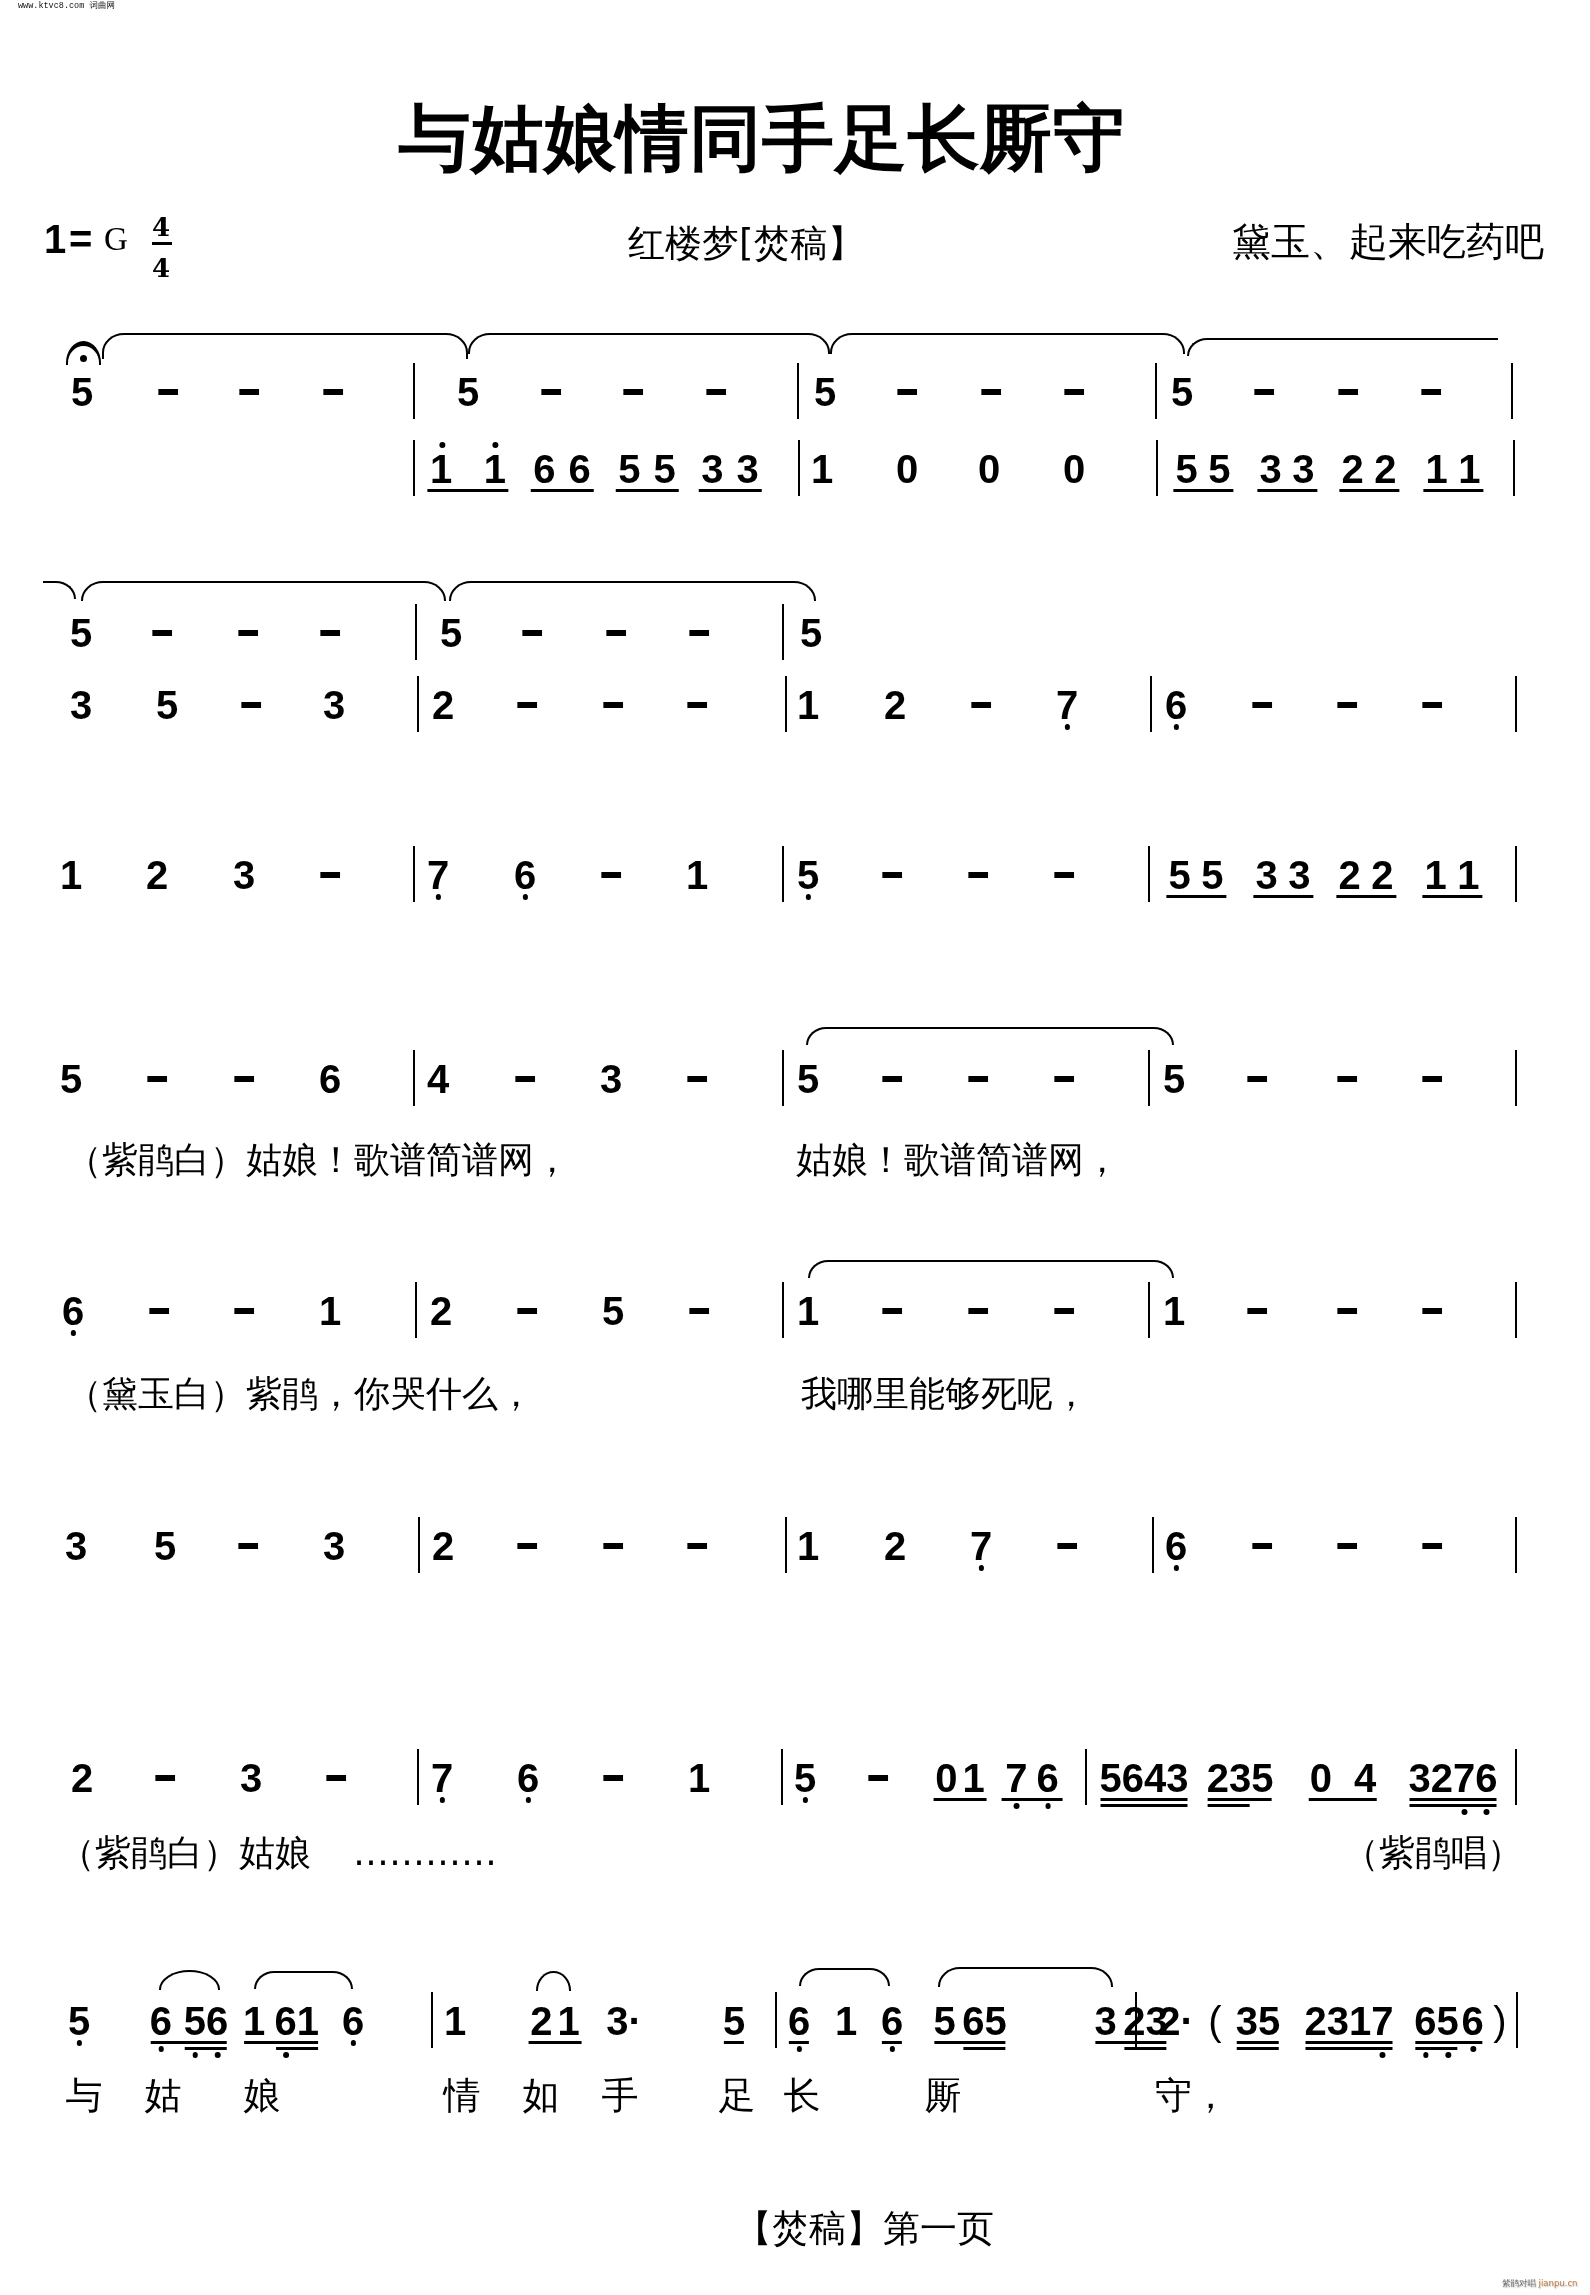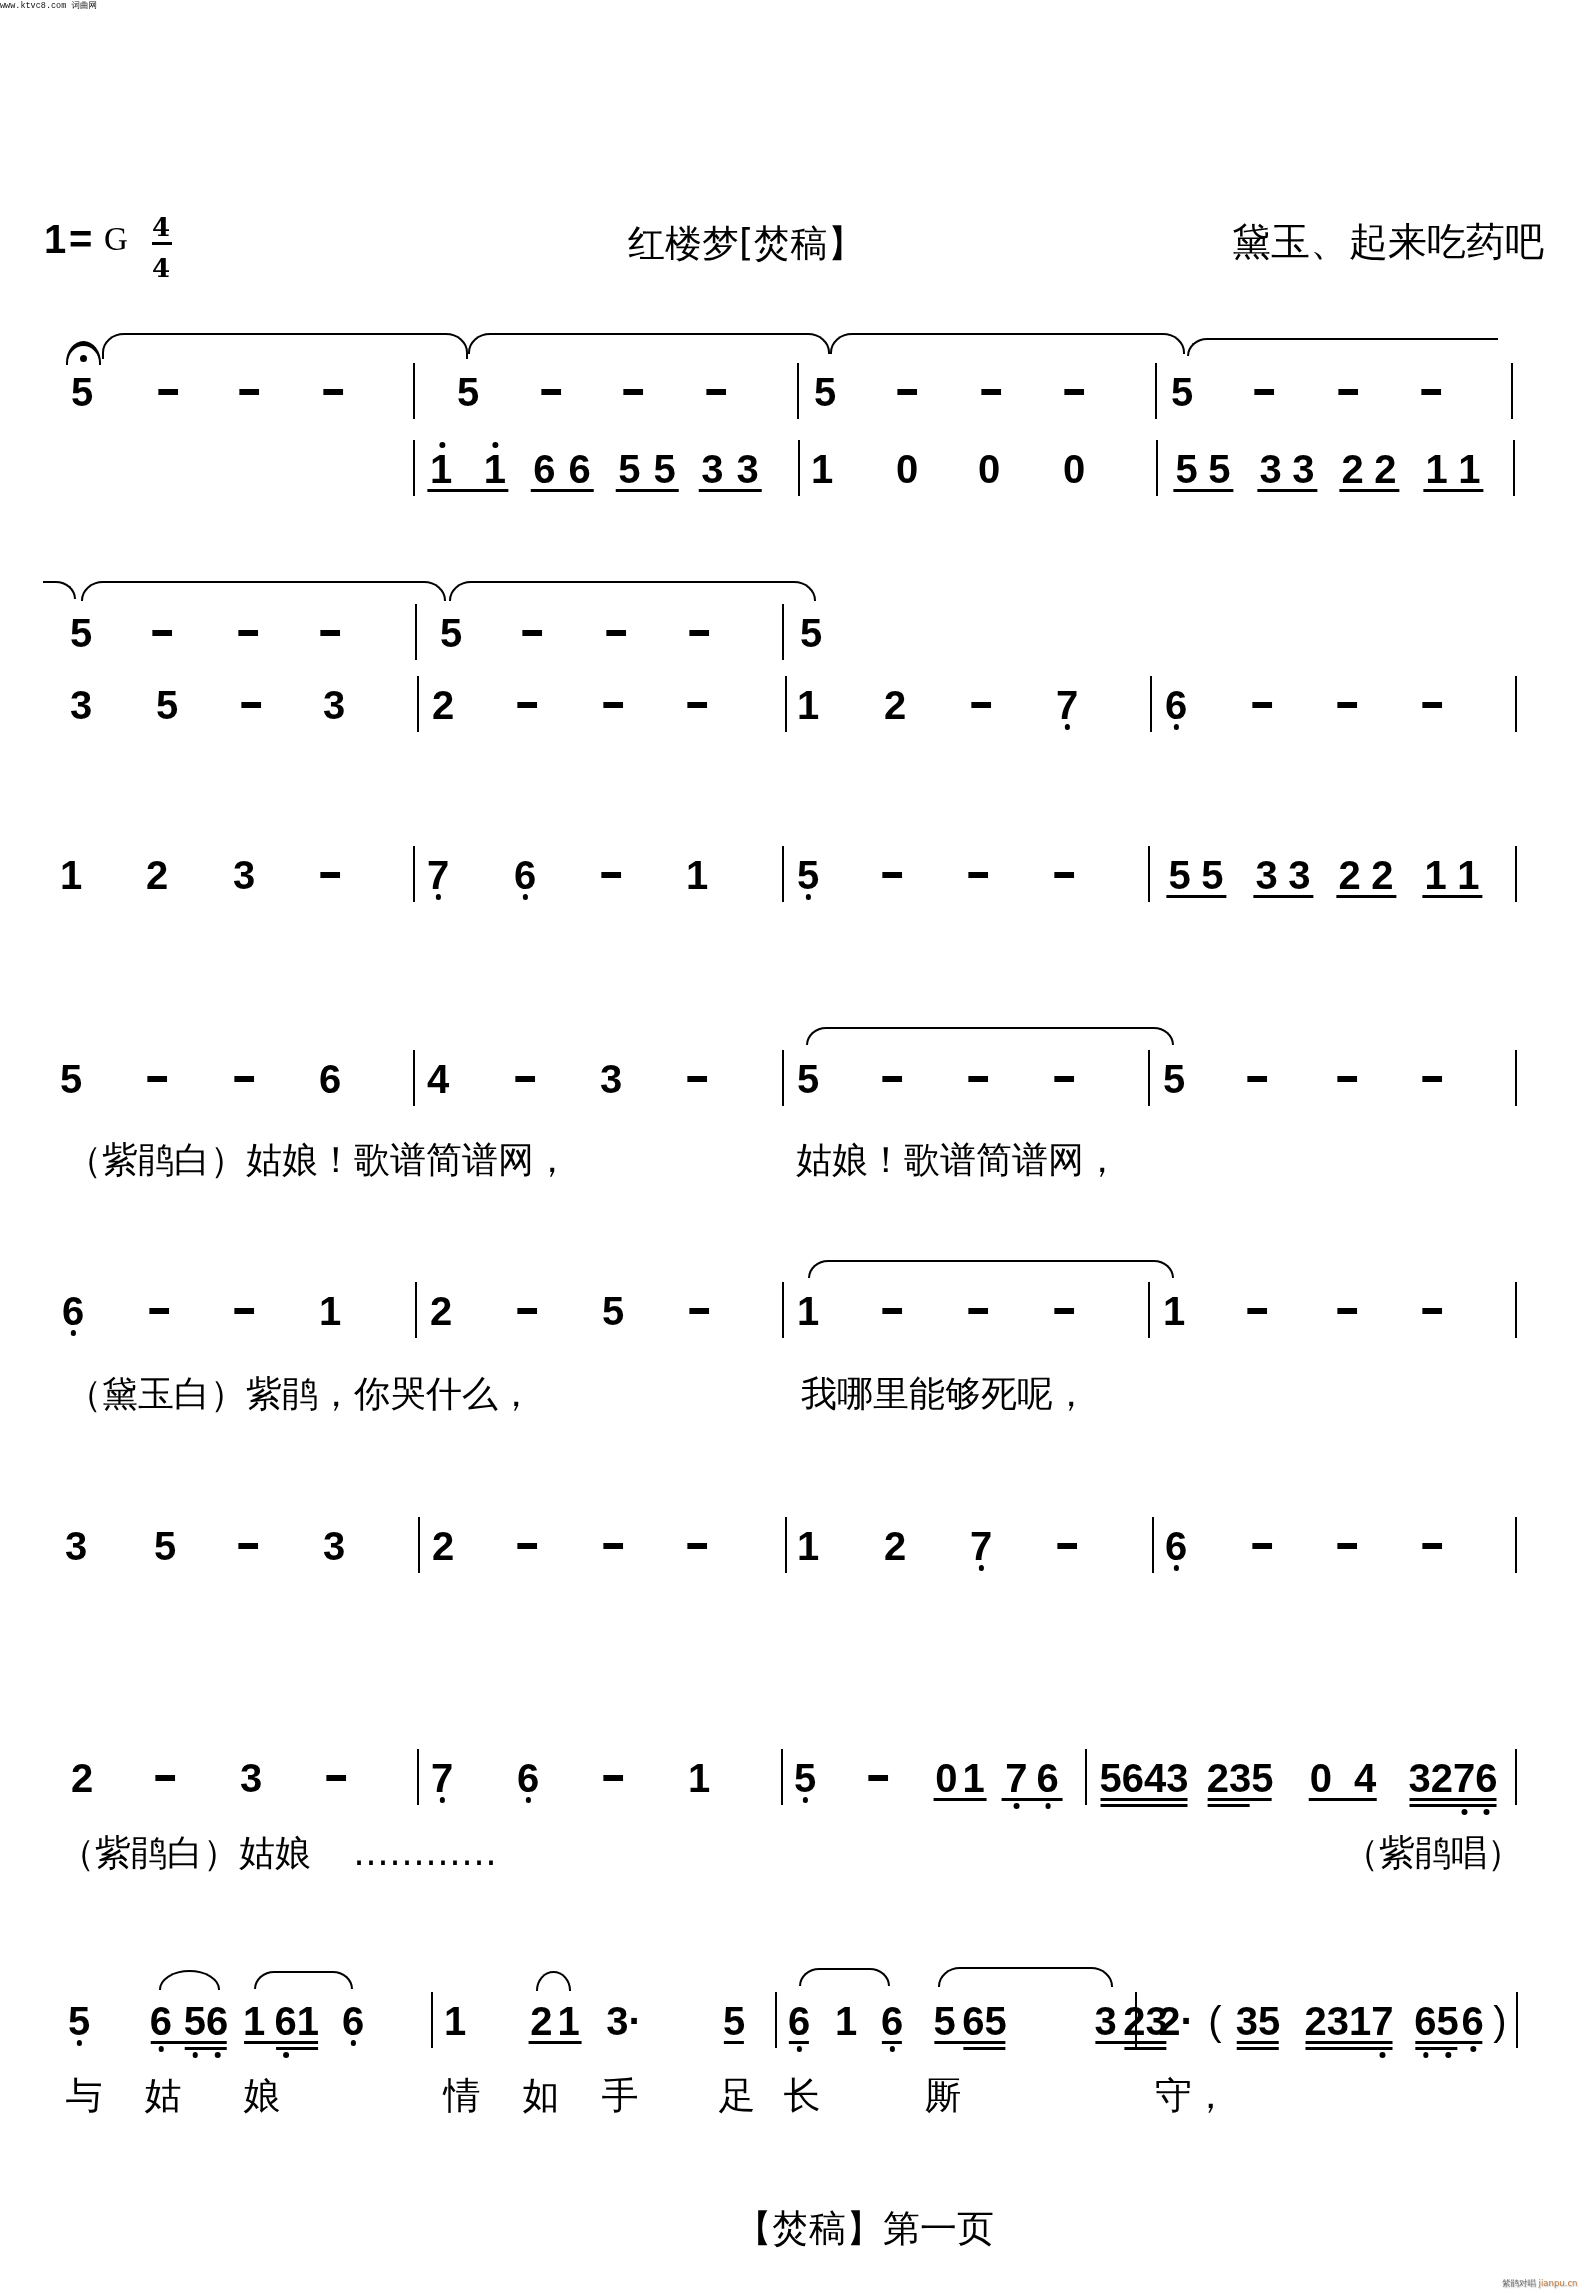--- a/index.html
+++ b/index.html
@@ -1,18 +1,18 @@
 <!DOCTYPE html>
 <html style="font-size:10.4px"><head>
 <meta charset="utf-8">
 <style>
 *{box-sizing:border-box;}
 html,body{margin:0;padding:0;background:#fff;}
 .page{position:relative;width:1590px;height:2295px;background:#fff;overflow:hidden;color:#000;font-family:"DejaVu Sans",sans-serif;}
-.wm-top{position:absolute;left:0;top:1.3px;font:8.5px/10.4px "Liberation Mono",monospace;color:#111;white-space:nowrap;}
+.wm-top{position:absolute;left:18px;top:1.3px;font:8.5px/10.4px "Liberation Mono",monospace;color:#111;white-space:nowrap;}
 .wm-bot{position:absolute;left:1502px;top:2278px;font:8.5px/11.8px "DejaVu Sans",sans-serif;color:#6e6e6e;white-space:nowrap;text-shadow:0.7px 0.7px 1.3px #bbb;}
 .wm-bot .en{color:#c47a3c;margin-left:2.6px;}
 .title{position:absolute;left:762px;top:98px;transform:translateX(-50%);margin:0;font:bold 72px/81px "DejaVu Sans",sans-serif;white-space:nowrap;letter-spacing:0.7px;}
 .hdr{position:absolute;white-space:nowrap;font-family:"DejaVu Sans",sans-serif;line-height:42px;}
 .key-part{position:absolute;top:216px;white-space:nowrap;}
 .k-sans{font:bold 40px/46px "Liberation Sans",sans-serif;}
 .k-serif{font:33px/46px "Liberation Serif",serif;}
 .ts{position:absolute;left:161px;transform:translateX(-50%);font:bold 26px/29px "DejaVu Serif",serif;}
 .ts-line{position:absolute;left:152px;top:242px;width:19.6px;height:2.6px;background:#000;}
 .line{position:absolute;left:0;width:0;height:0;}
@@ -42,20 +42,21 @@
 .lyr.nl{transform:none;}
 .footer{position:absolute;left:735px;top:2208px;font-size:37px;line-height:42px;white-space:nowrap;font-family:"DejaVu Sans",sans-serif;}
 </style>
 </head>
 <body>
 
 <div class="page">
 
   <div class="wm-top">www.ktvc8.com 词曲网</div>
 
+  <h1 class="title">与姑娘情同手足长厮守</h1>
 
   <div>
     <span class="key-part k-sans" style="left:44px">1</span>
     <span class="key-part k-sans" style="left:69px">=</span>
     <span class="key-part k-serif" style="left:104px">G</span>
   </div>
   <div>
     <span class="ts" style="top:213px">4</span>
     <span class="ts-line"></span>
     <span class="ts" style="top:254px">4</span>

